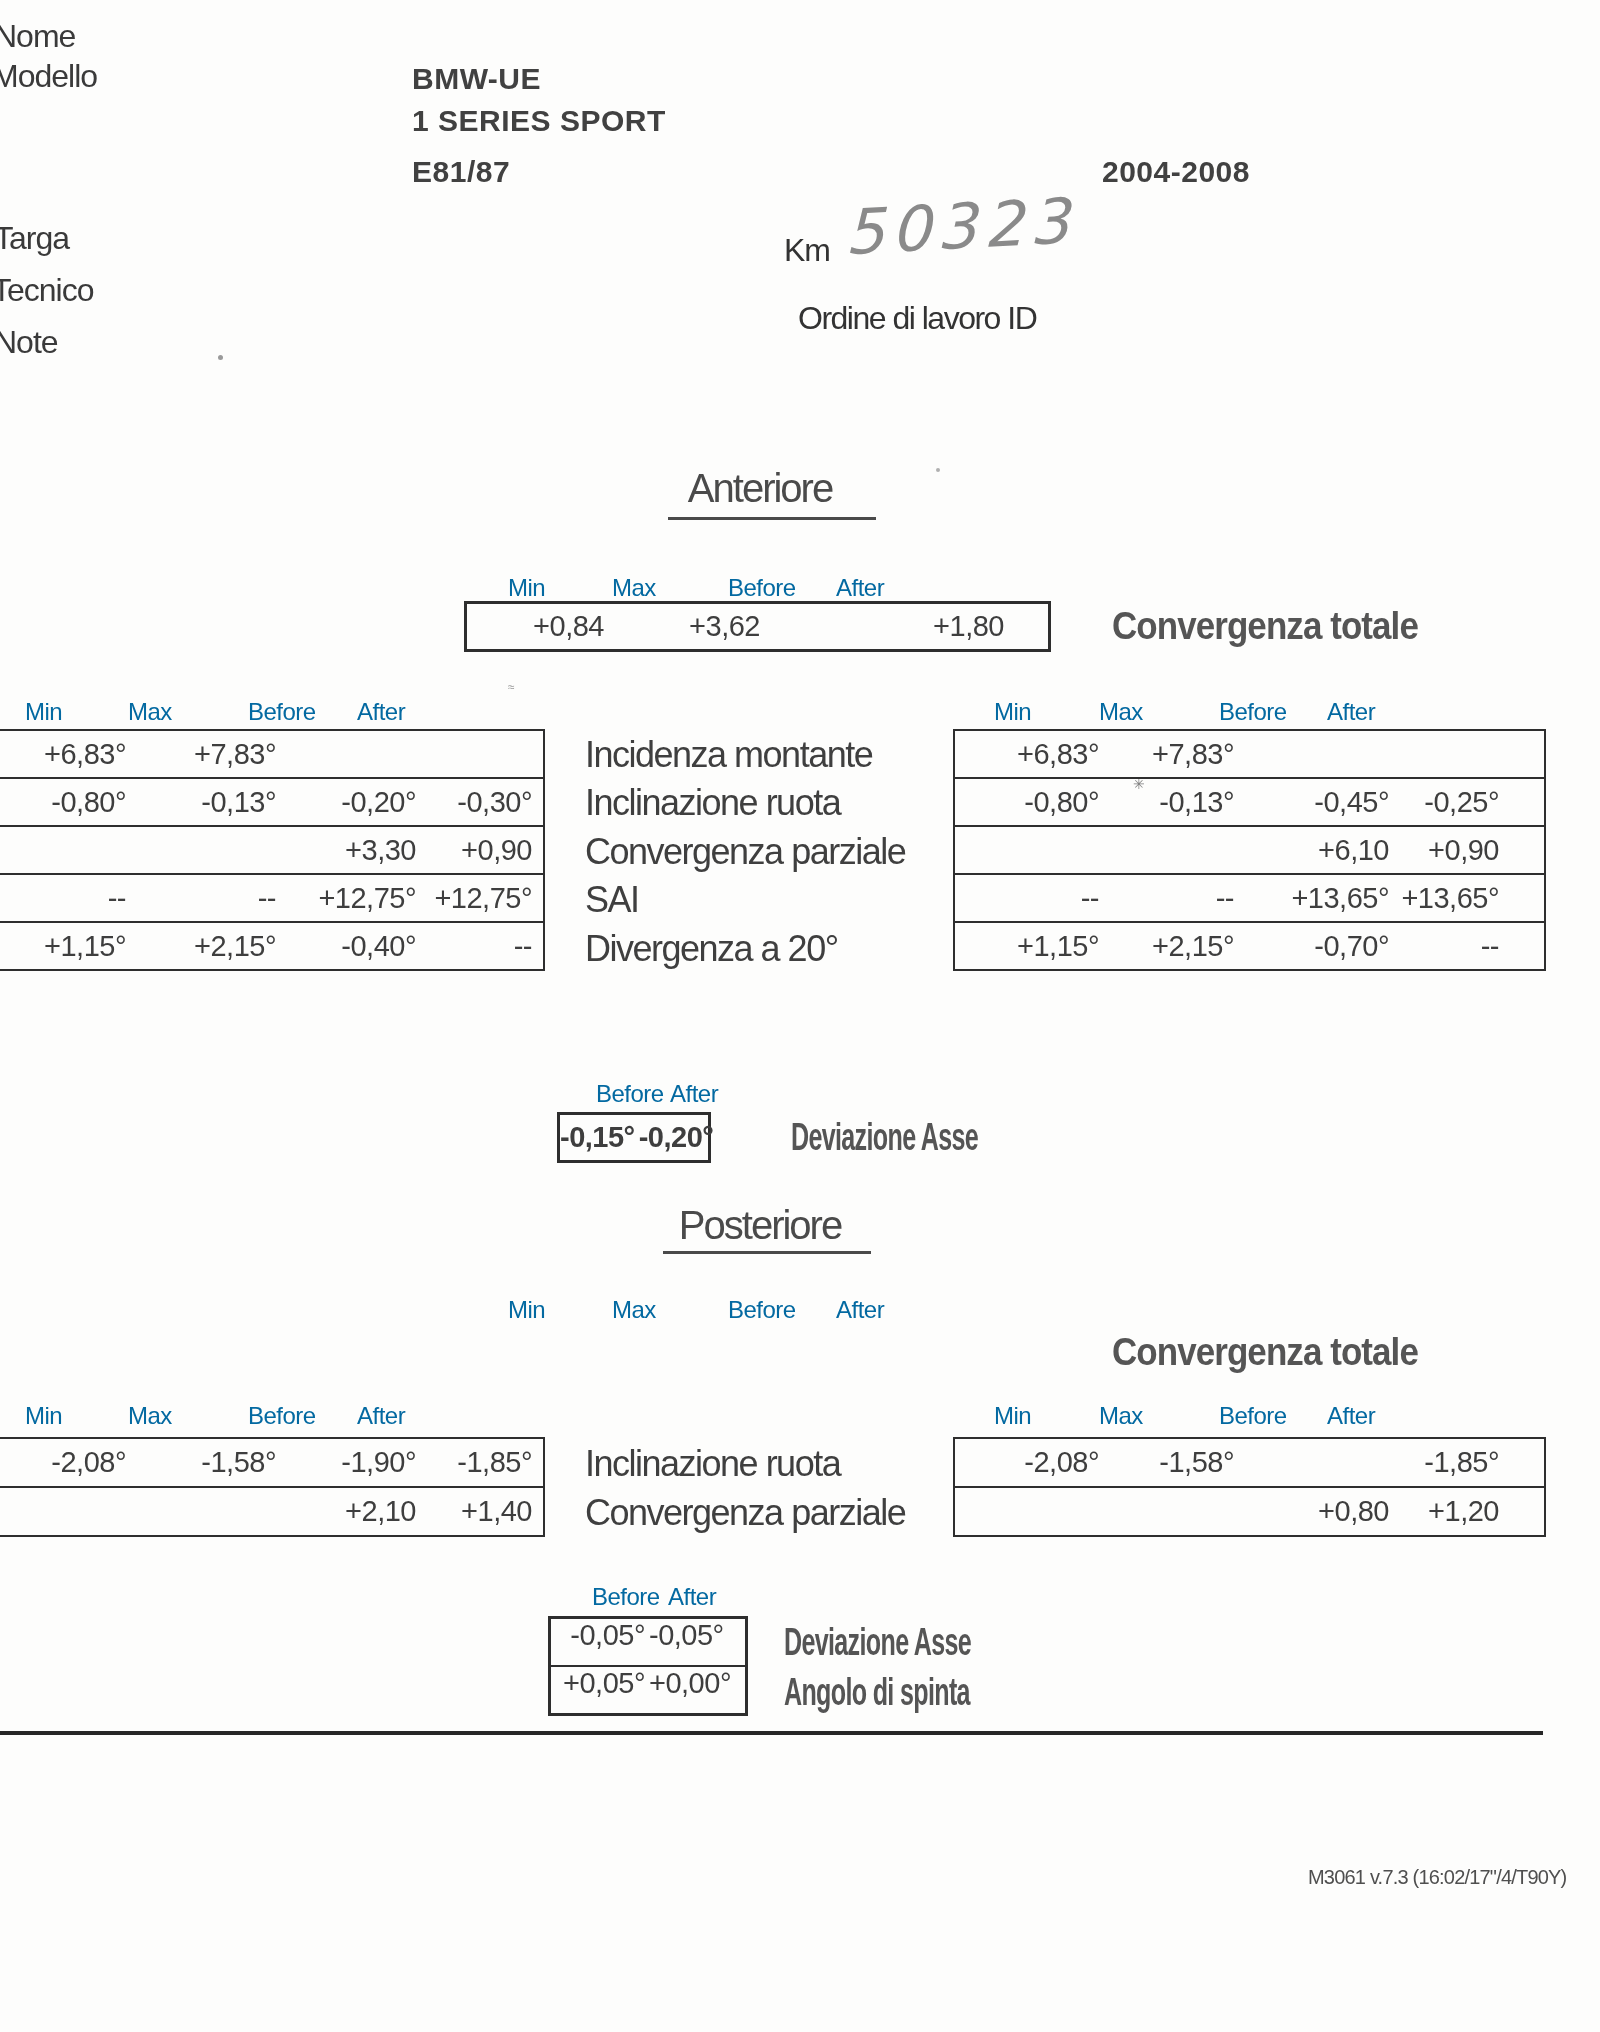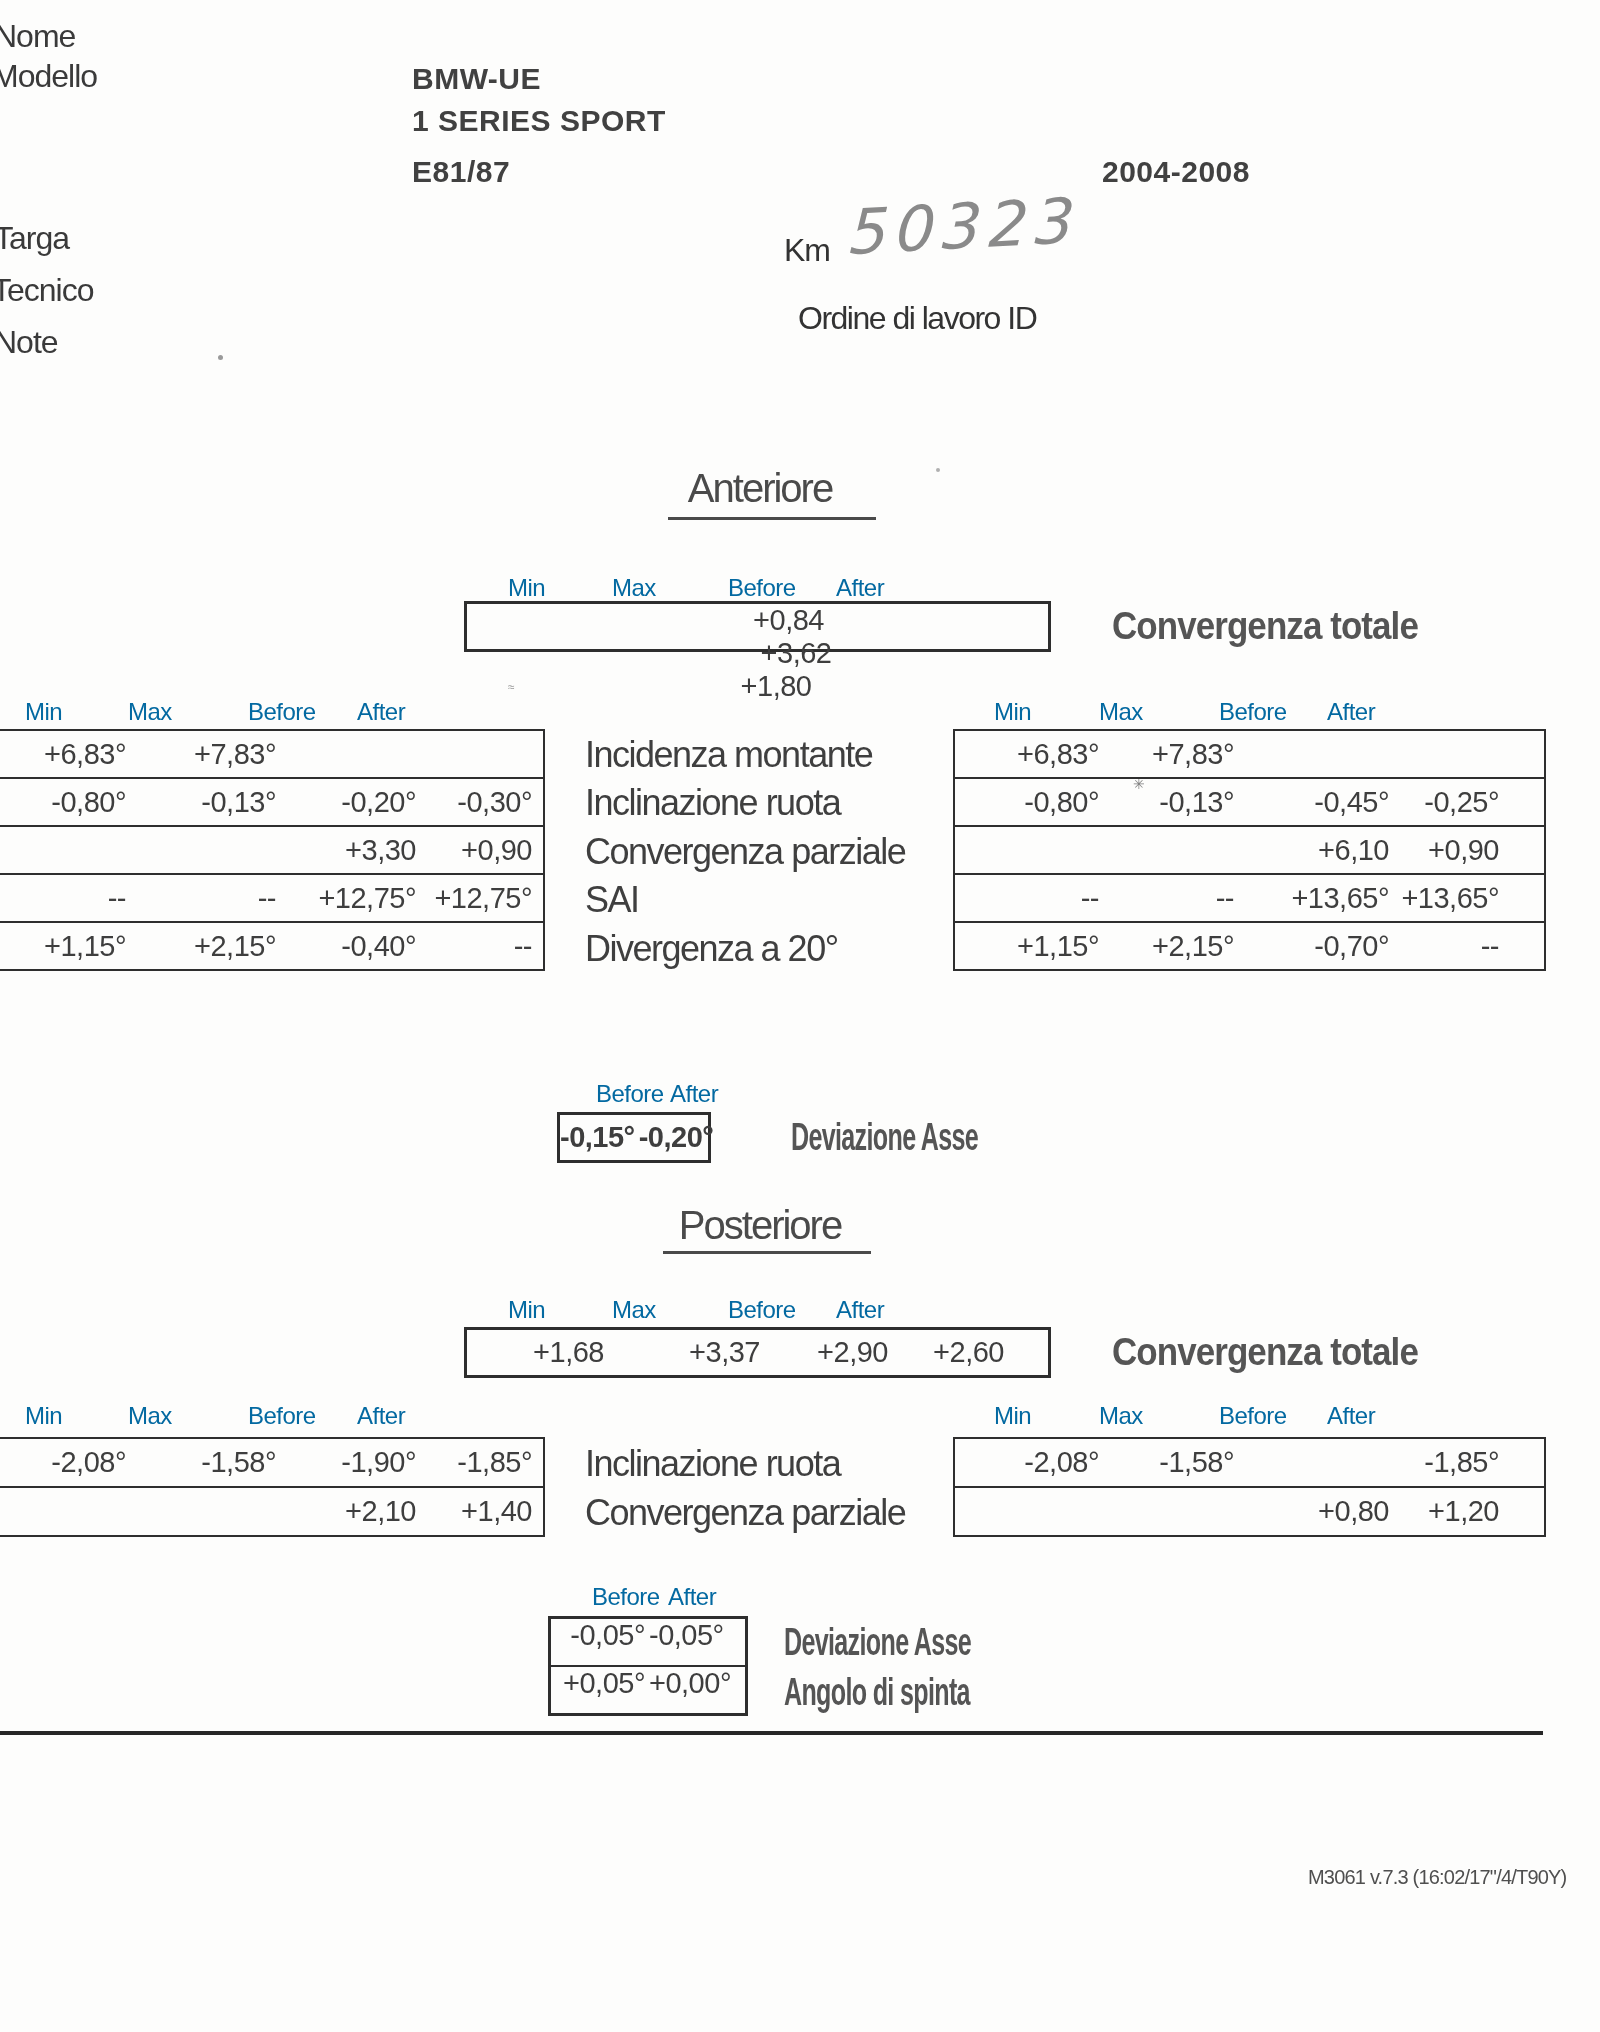--- a/index.html
+++ b/index.html
@@ -59,21 +59,21 @@
   <div class="abs kmlabel" style="left:798px;top:300px;letter-spacing:-1.5px;">Ordine di lavoro ID</div>
 
   <div class="abs sechead" style="left:650px;top:466px;">Anteriore</div>
   <div class="abs rule" style="left:668px;top:517px;width:208px;"></div>
 
   <div class="abs colhead" style="left:508px;top:574px;">Min</div>
   <div class="abs colhead" style="left:612px;top:574px;">Max</div>
   <div class="abs colhead" style="left:728px;top:574px;">Before</div>
   <div class="abs colhead" style="left:836px;top:574px;">After</div>
 
-  <div class="vbox" style="left:464px;top:601px;width:587px;height:51px;flex-direction:column;">
+  <div class="vbox" style="left:464px;top:601px;width:587px;height:51px;">
     <span class="vcell" style="width:141px;">+0,84</span>
     <span class="vcell" style="width:156px;">+3,62</span>
     <span class="vcell" style="width:128px;"></span>
     <span class="vcell" style="width:116px;">+1,80</span>
   </div>
   <div class="abs biglabel cond92" style="left:1112px;top:601px;">Convergenza totale</div>
 
   <div class="abs colhead" style="left:25px;top:698px;">Min</div>
   <div class="abs colhead" style="left:128px;top:698px;">Max</div>
   <div class="abs colhead" style="left:248px;top:698px;">Before</div>
@@ -165,26 +165,20 @@
   <div class="abs biglabel cond66" style="left:791px;top:1112px;">Deviazione Asse</div>
 
   <div class="abs sechead" style="left:650px;top:1203px;">Posteriore</div>
   <div class="abs rule" style="left:663px;top:1251px;width:208px;"></div>
 
   <div class="abs colhead" style="left:508px;top:1296px;">Min</div>
   <div class="abs colhead" style="left:612px;top:1296px;">Max</div>
   <div class="abs colhead" style="left:728px;top:1296px;">Before</div>
   <div class="abs colhead" style="left:836px;top:1296px;">After</div>
 
-  <div class="vbox" style="left:464px;top:1327px;width:587px;height:51px;">
-    <span class="vcell" style="width:141px;">+1,68</span>
-    <span class="vcell" style="width:156px;">+3,37</span>
-    <span class="vcell" style="width:128px;">+2,90</span>
-    <span class="vcell" style="width:116px;">+2,60</span>
-  </div>
   <div class="abs biglabel cond92" style="left:1112px;top:1327px;">Convergenza totale</div>
 
   <div class="abs colhead" style="left:25px;top:1402px;">Min</div>
   <div class="abs colhead" style="left:128px;top:1402px;">Max</div>
   <div class="abs colhead" style="left:248px;top:1402px;">Before</div>
   <div class="abs colhead" style="left:357px;top:1402px;">After</div>
 
   <div class="abs colhead" style="left:994px;top:1402px;">Min</div>
   <div class="abs colhead" style="left:1099px;top:1402px;">Max</div>
   <div class="abs colhead" style="left:1219px;top:1402px;">Before</div>

